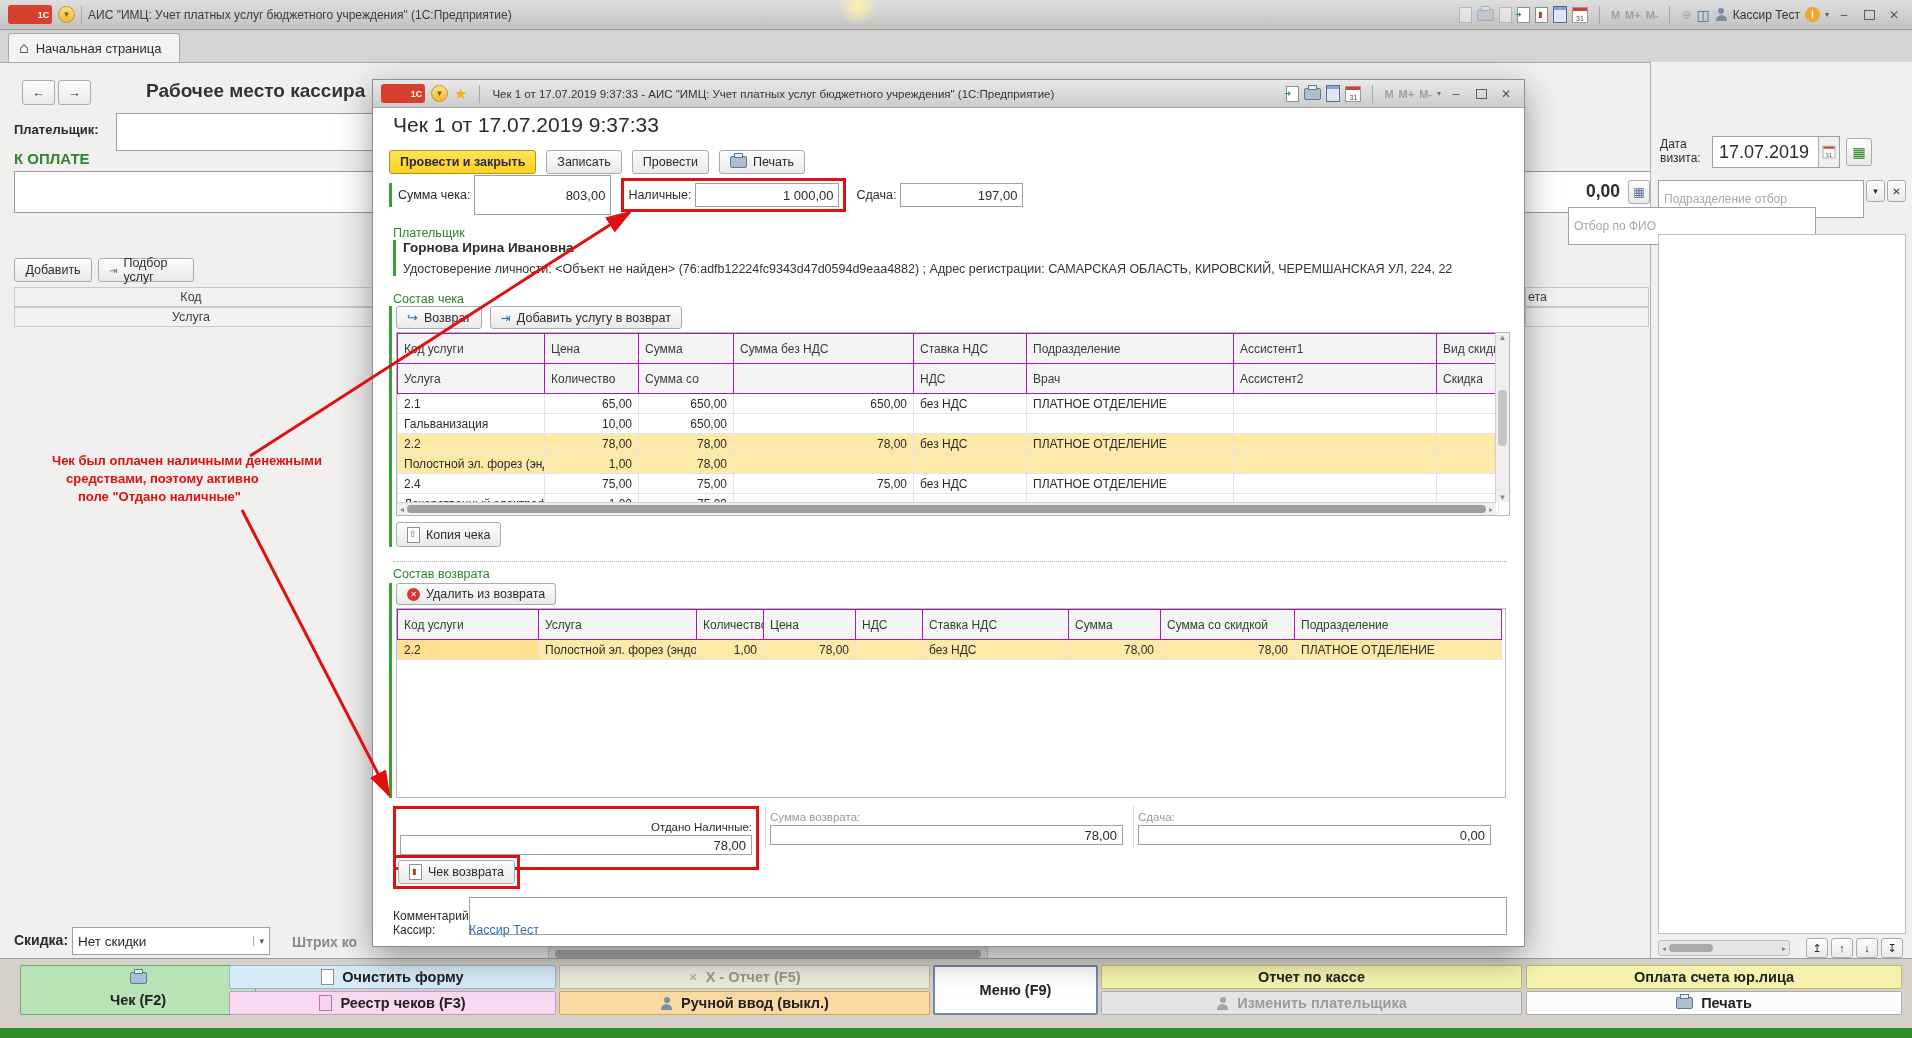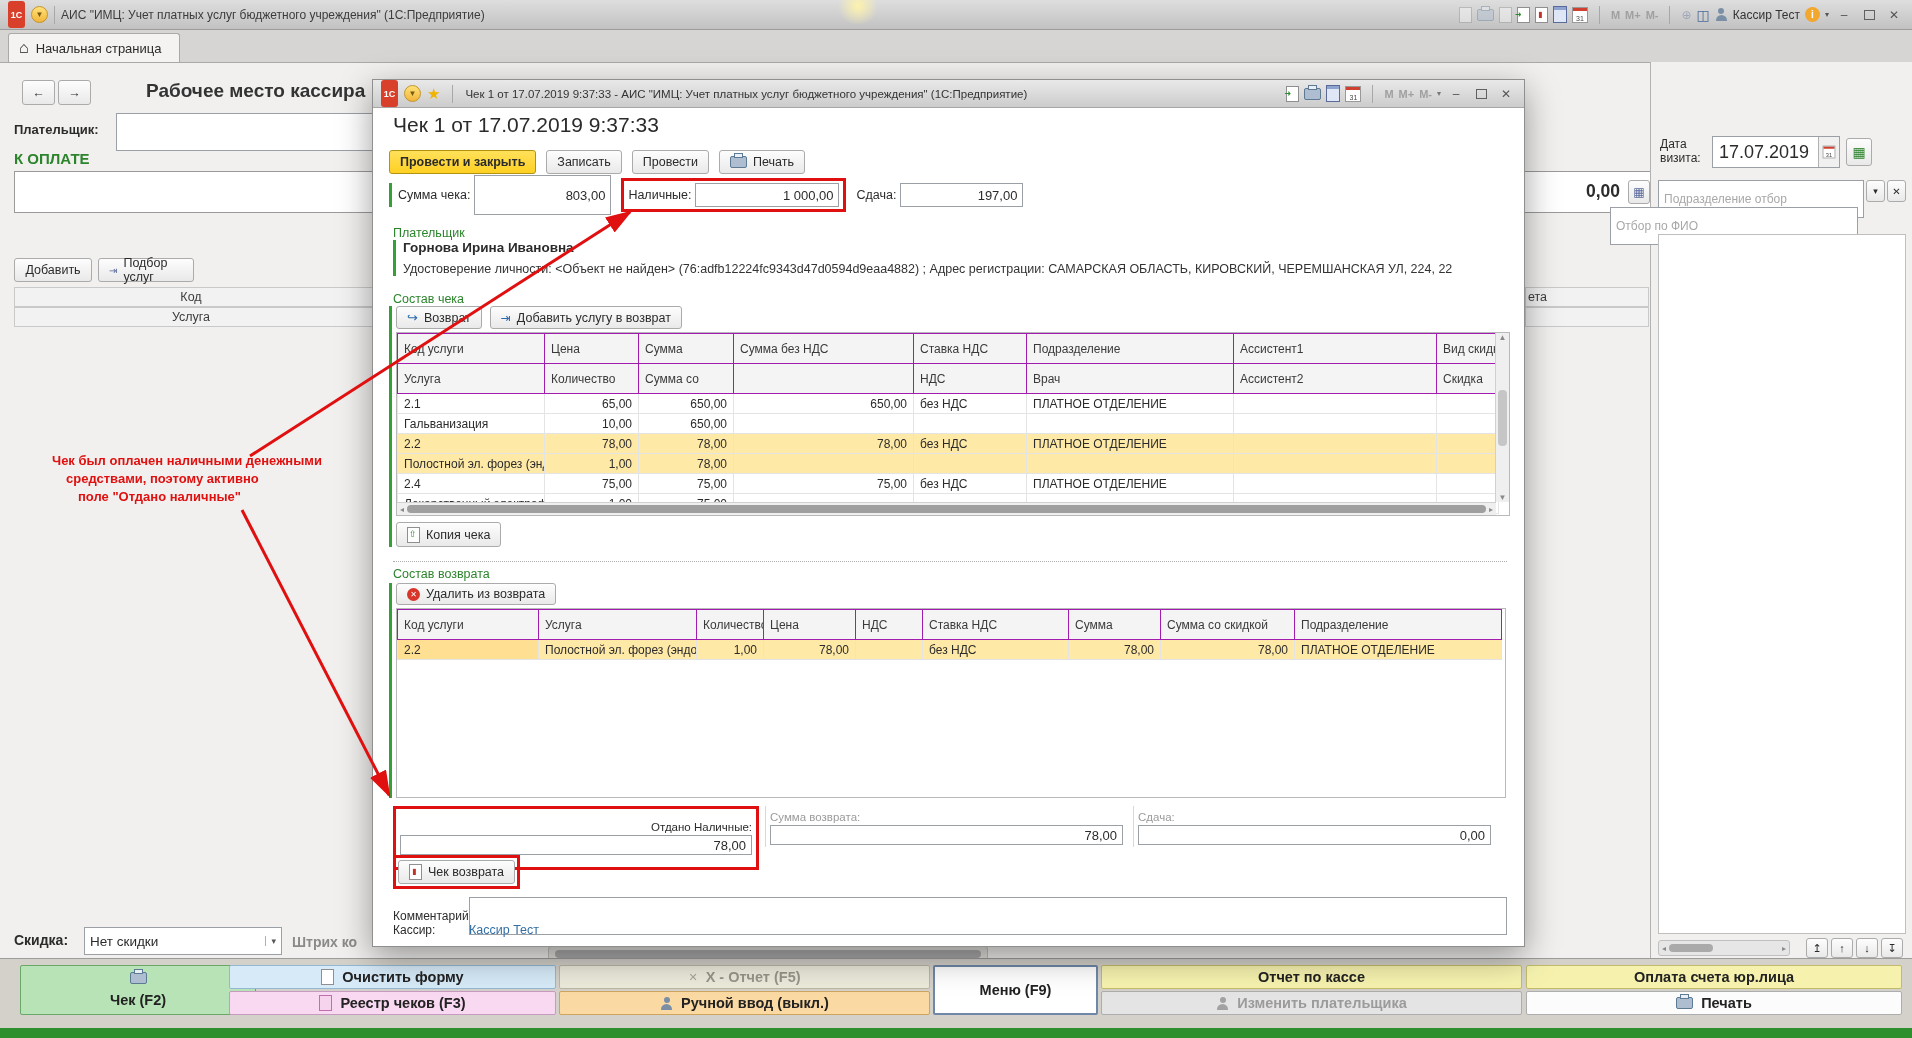--- a/index.html
+++ b/index.html
@@ -4,22 +4,22 @@
 <style>
   html,body{margin:0;padding:0;background:#888;}
   #screen{position:relative;width:1912px;height:1038px;background:#f1f0ee;overflow:hidden;
           font-family:"Liberation Sans","DejaVu Sans",sans-serif;font-size:12px;color:#2b2b2b;}
   .abs{position:absolute;}
   
   .titlebar{left:0;top:0;width:1912px;height:30px;background:linear-gradient(#dedede,#c2c2c2);
             border-bottom:1px solid #9c9c9c;display:flex;align-items:center;padding:0 8px;box-sizing:border-box;}
   .glow{left:836px;top:-12px;width:44px;height:36px;border-radius:50%;
         background:radial-gradient(circle,rgba(255,243,170,.95),rgba(255,243,170,0) 70%);}
-  .logo1c{width:17px;height:27px;border-radius:3px;background:#d9402b;color:#fff;font-size:9px;font-weight:bold;
-          display:inline-flex;align-items:center;justify-content:center;flex:0 0 auto;}
+  .logo1c{width:17px;height:19px;border-radius:3px;background:#d9402b;color:#fff;font-size:9px;font-weight:bold;
+          display:inline-flex;align-items:center;justify-content:center;flex:0 0 auto;padding-left:27px;}
   .ddc{width:15px;height:15px;border-radius:50%;background:linear-gradient(#ffe27a,#f2b53a);border:1px solid #c3942e;
        color:#7a5a10;font-size:8px;display:inline-flex;align-items:center;justify-content:center;flex:0 0 auto;}
   .tbsep{width:1px;height:18px;background:#a8a8a8;margin:0 6px;flex:0 0 auto;}
   .apptitle{font-size:12px;color:#3c3c3c;white-space:nowrap;}
   .trcluster{display:flex;align-items:center;gap:5px;margin-left:auto;}
   .memtxt{font-size:11px;color:#a0a0a0;font-weight:bold;}
   .winbtn{width:20px;height:18px;display:inline-flex;align-items:center;justify-content:center;color:#555;font-size:12px;}
   .win-max{width:9px;height:8px;border:1.5px solid #606060;display:inline-block;}
   .usertxt{font-size:12px;color:#333;}
   .dis{opacity:.4;}
@@ -171,21 +171,21 @@
     <div>Чек был оплачен наличными денежными</div>
     <div style="margin-left:14px;">средствами, поэтому активно</div>
     <div style="margin-left:26px;">поле "Отдано наличные"</div>
   </div>
 
   <div class="abs" style="left:548px;top:946px;width:440px;height:15px;background:#e2e0dc;border:1px solid #c2c0bc;border-radius:3px;box-sizing:border-box;">
     <div class="scrth" style="margin:2.5px 6px;height:8px;"></div>
   </div>
 
   <div class="abs" style="left:14px;top:932px;font-weight:bold;font-size:14px;">Скидка:</div>
-  <div class="abs inputbox" style="left:84px;top:927px;width:198px;height:28px;font-size:13.5px;gap:35px;">
+  <div class="abs inputbox" style="left:72px;top:927px;width:198px;height:28px;font-size:13.5px;gap:35px;">
     <span style="flex:1;">Нет скидки</span>
     <span style="border-left:1px solid #b0b0b0;padding-left:5px;font-size:9px;color:#555;">▾</span>
   </div>
   <div class="abs" style="left:292px;top:934px;font-weight:bold;font-size:14px;color:#8a8a8a;">Штрих ко</div>
 
   <div class="abs rpanel"></div>
   <div class="abs" style="left:1660px;top:137px;font-size:12px;">Дата</div>
   <div class="abs" style="left:1660px;top:151px;font-size:12px;">визита:</div>
   <div class="abs inputbox" style="left:1712px;top:136px;width:128px;height:32px;font-size:18px;padding:0;">
     <span style="flex:1;padding-left:6px;">17.07.2019</span>
@@ -193,21 +193,21 @@
         <span class="calic" style="transform:scale(.8);"></span>
       </span>
   </div>
   <div class="abs btn" style="left:1846px;top:138px;width:26px;height:28px;padding:0;">
       <span class="glyph" style="color:#2c842c;font-size:14px;">▦</span>
     </div>
 
   <input class="abs flat" style="left: 1658px; top: 180px; width: 206px; height: 22px; font-size: 12px;" placeholder="Подразделение отбор">
   <div class="abs btn" style="left:1866px;top:180px;width:19px;height:22px;padding:0;font-size:9px;">▾</div>
   <div class="abs btn" style="left:1887px;top:180px;width:19px;height:22px;padding:0;font-size:10px;">✕</div>
-  <input class="abs flat" style="left: 1610px; top: 207px; width: 248px; height: 22px; font-size: 12px;" placeholder="Отбор по ФИО">
+  <input class="abs flat" style="left: 1568px; top: 207px; width: 248px; height: 22px; font-size: 12px;" placeholder="Отбор по ФИО">
   <div class="abs" style="left:1658px;top:234px;width:248px;height:700px;background:#fff;border:1px solid #bfbfbf;box-sizing:border-box;"></div>
   <div class="abs" style="left:1658px;top:940px;width:132px;height:16px;background:#e6e6e6;border:1px solid #c0c0c0;border-radius:3px;display:flex;align-items:center;gap:3px;padding:0 3px;box-sizing:border-box;font-size:8px;color:#8a8a8a;">
     <span>◂</span>
     <span class="scrth" style="width:44px;height:8px;"></span>
     <span style="margin-left:auto;">▸</span>
   </div>
   <div class="abs btn" style="left:1806px;top:938px;width:22px;height:20px;padding:0;font-size:11px;">↥</div>
   <div class="abs btn" style="left:1831px;top:938px;width:22px;height:20px;padding:0;font-size:11px;">↑</div>
   <div class="abs btn" style="left:1856px;top:938px;width:22px;height:20px;padding:0;font-size:11px;">↓</div>
   <div class="abs btn" style="left:1881px;top:938px;width:22px;height:20px;padding:0;font-size:11px;">↧</div>

